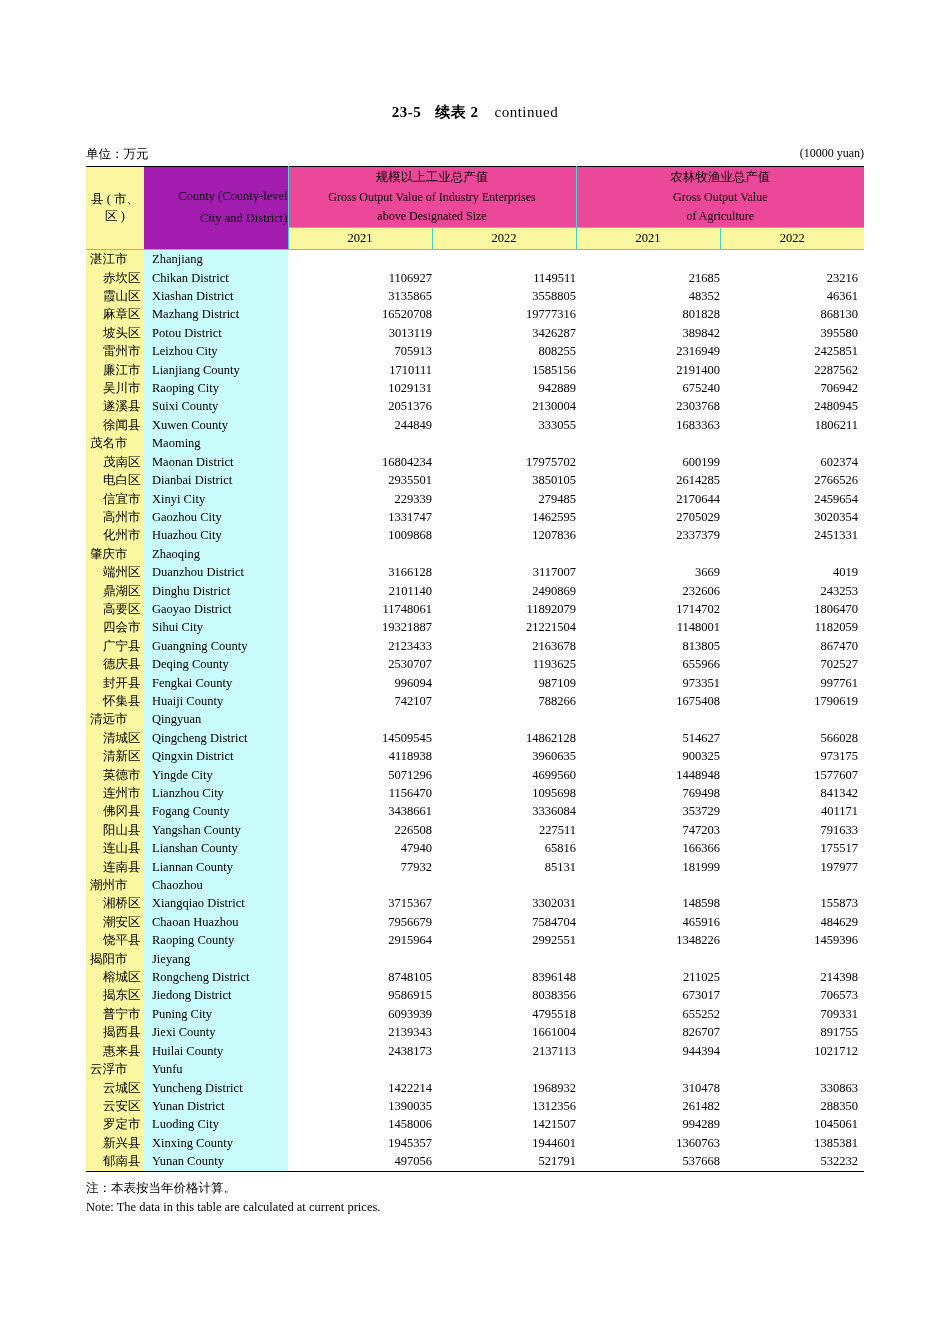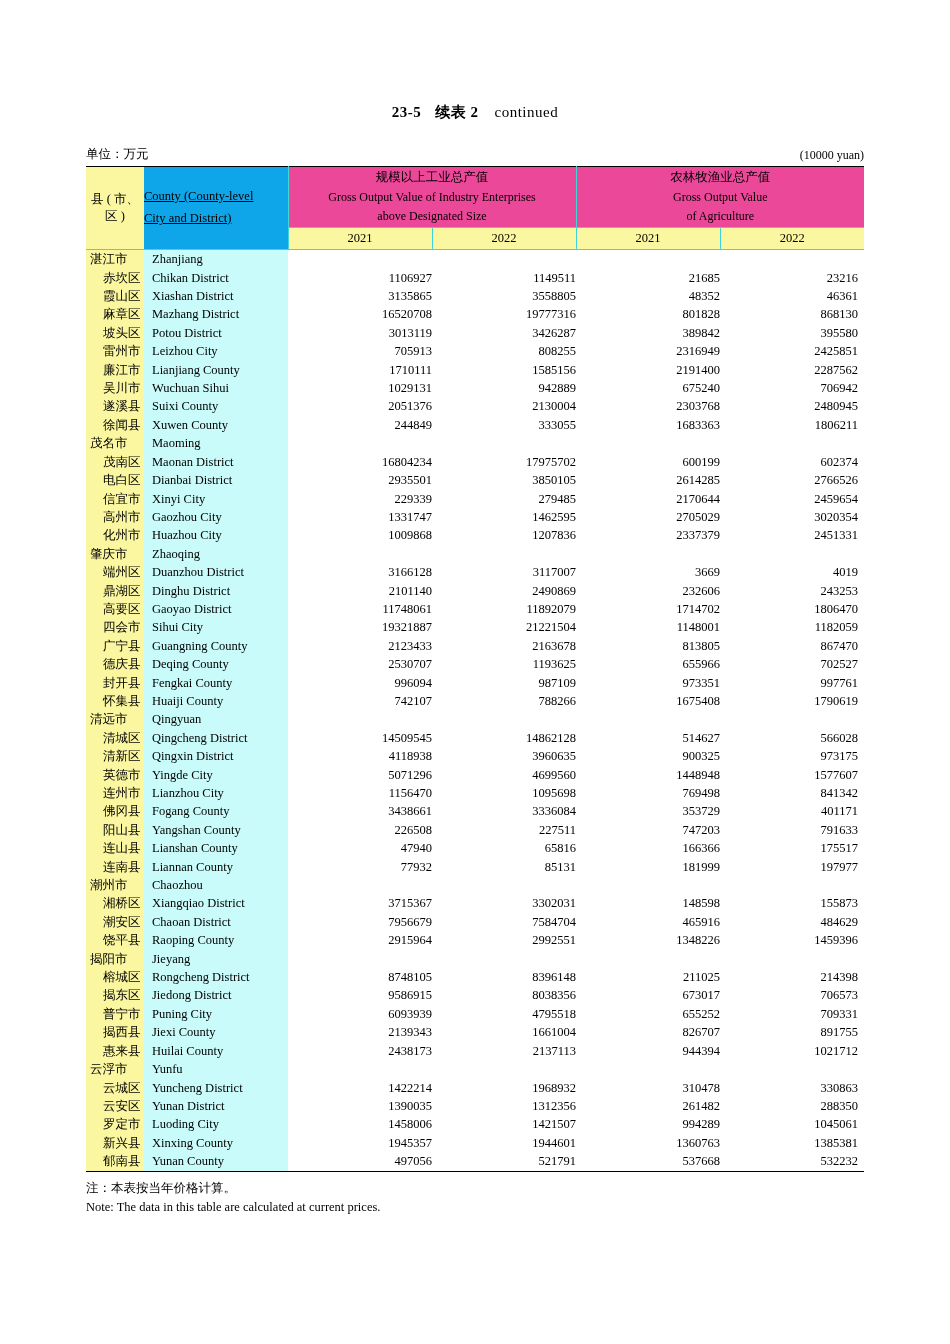--- a/index.html
+++ b/index.html
@@ -32,21 +32,20 @@
   .page-title .tcont { font-weight: normal; margin-left: 10px; }
 
   
   .unit-line {
     position: absolute;
     top: 146px;
     left: 86px;
     width: 778px;
     display: flex;
     justify-content: space-between;
-    align-items: flex-end;
     font-size: 12px;
   }
   .unit-cn { font-size: 12.5px; }
   .unit-en { font-size: 12px; }
 
   
   .tbl-wrap {
     position: absolute;
     top: 166px;
     left: 86px;
@@ -88,25 +87,24 @@
   }
   .hdr-bottom { border-bottom: 1.4px solid #41d6d6; }
 
   .col-cn-head {
     background: #fbf7a0;
     text-align: center;
     padding-left: 3px;
     font-size: 12.5px;
   }
   .col-en-head {
-    background: #0ea5e9;
-    text-align: left;
+    background: #a21caf;
+    text-align: right;
     font-size: 12.5px;
     line-height: 1.75;
-    text-decoration: underline;
   }
 
   
   .cell-cn {
     background: #fbf7a0;
     font-size: 12.5px;
     height: 18.4px;
     line-height: 18.4px;
     white-space: nowrap;
     color: #000000;
@@ -252,21 +250,21 @@
         <tr>
           <td class="cell-cn"><span class="pad-sub">廉江市</span></td>
           <td class="cell-en"><span class="pad-sub">Lianjiang County</span></td>
           <td class="cell-num">1710111</td>
           <td class="cell-num">1585156</td>
           <td class="cell-num">2191400</td>
           <td class="cell-num last">2287562</td>
         </tr>
         <tr>
           <td class="cell-cn"><span class="pad-sub">吴川市</span></td>
-          <td class="cell-en"><span class="pad-sub">Wuchuan Sihui</span></td>
+          <td class="cell-en"><span class="pad-sub">Raoping City</span></td>
           <td class="cell-num">1029131</td>
           <td class="cell-num">942889</td>
           <td class="cell-num">675240</td>
           <td class="cell-num last">706942</td>
         </tr>
         <tr>
           <td class="cell-cn"><span class="pad-sub">遂溪县</span></td>
           <td class="cell-en"><span class="pad-sub">Suixi County</span></td>
           <td class="cell-num">2051376</td>
           <td class="cell-num">2130004</td>
@@ -484,21 +482,21 @@
         <tr>
           <td class="cell-cn"><span class="pad-sub">湘桥区</span></td>
           <td class="cell-en"><span class="pad-sub">Xiangqiao  District</span></td>
           <td class="cell-num">3715367</td>
           <td class="cell-num">3302031</td>
           <td class="cell-num">148598</td>
           <td class="cell-num last">155873</td>
         </tr>
         <tr>
           <td class="cell-cn"><span class="pad-sub">潮安区</span></td>
-          <td class="cell-en"><span class="pad-sub">Chaoan  District</span></td>
+          <td class="cell-en"><span class="pad-sub">Chaoan  Huazhou</span></td>
           <td class="cell-num">7956679</td>
           <td class="cell-num">7584704</td>
           <td class="cell-num">465916</td>
           <td class="cell-num last">484629</td>
         </tr>
         <tr>
           <td class="cell-cn"><span class="pad-sub">饶平县</span></td>
           <td class="cell-en"><span class="pad-sub">Raoping County</span></td>
           <td class="cell-num">2915964</td>
           <td class="cell-num">2992551</td>

